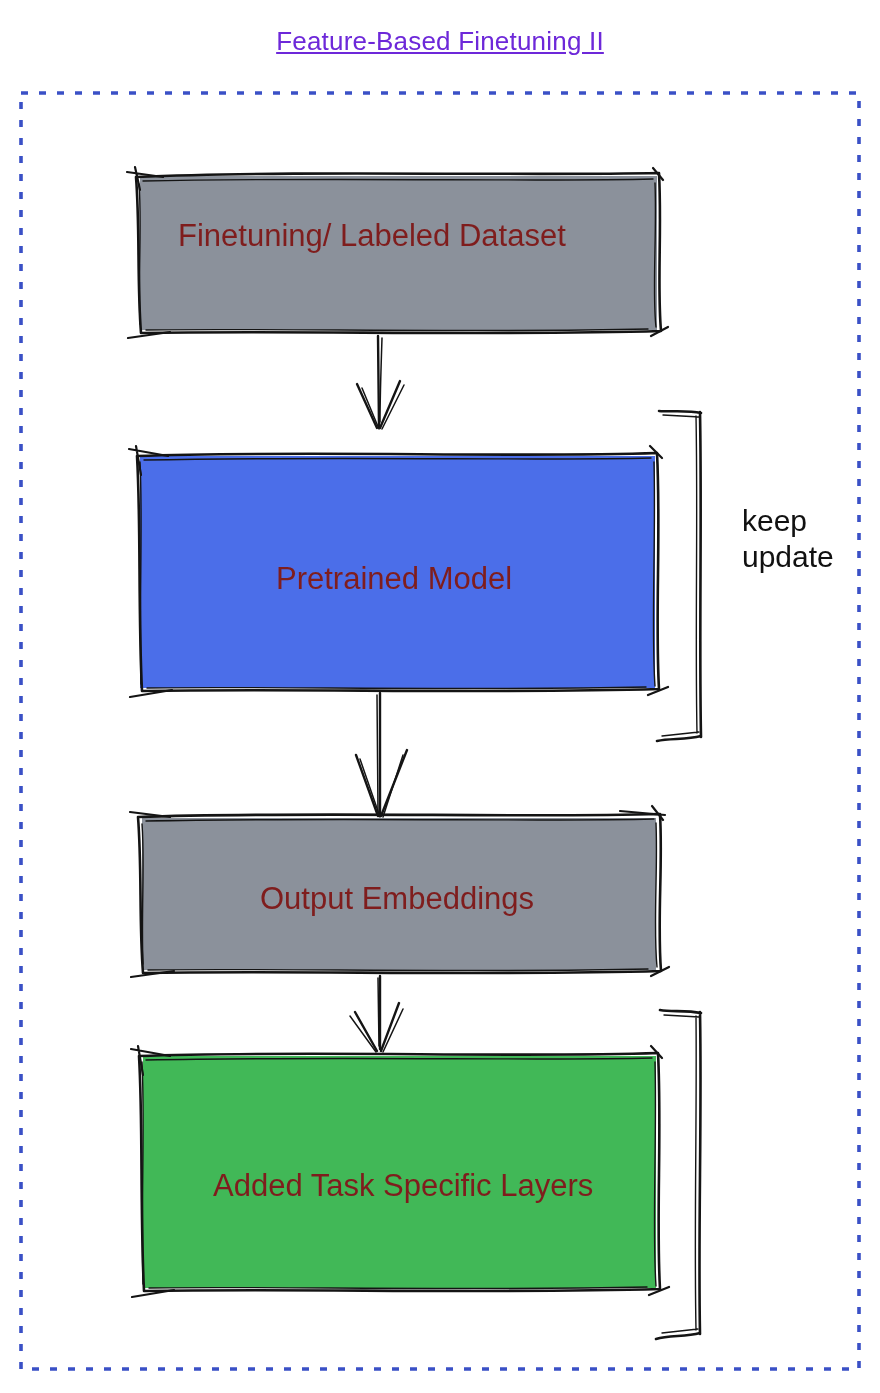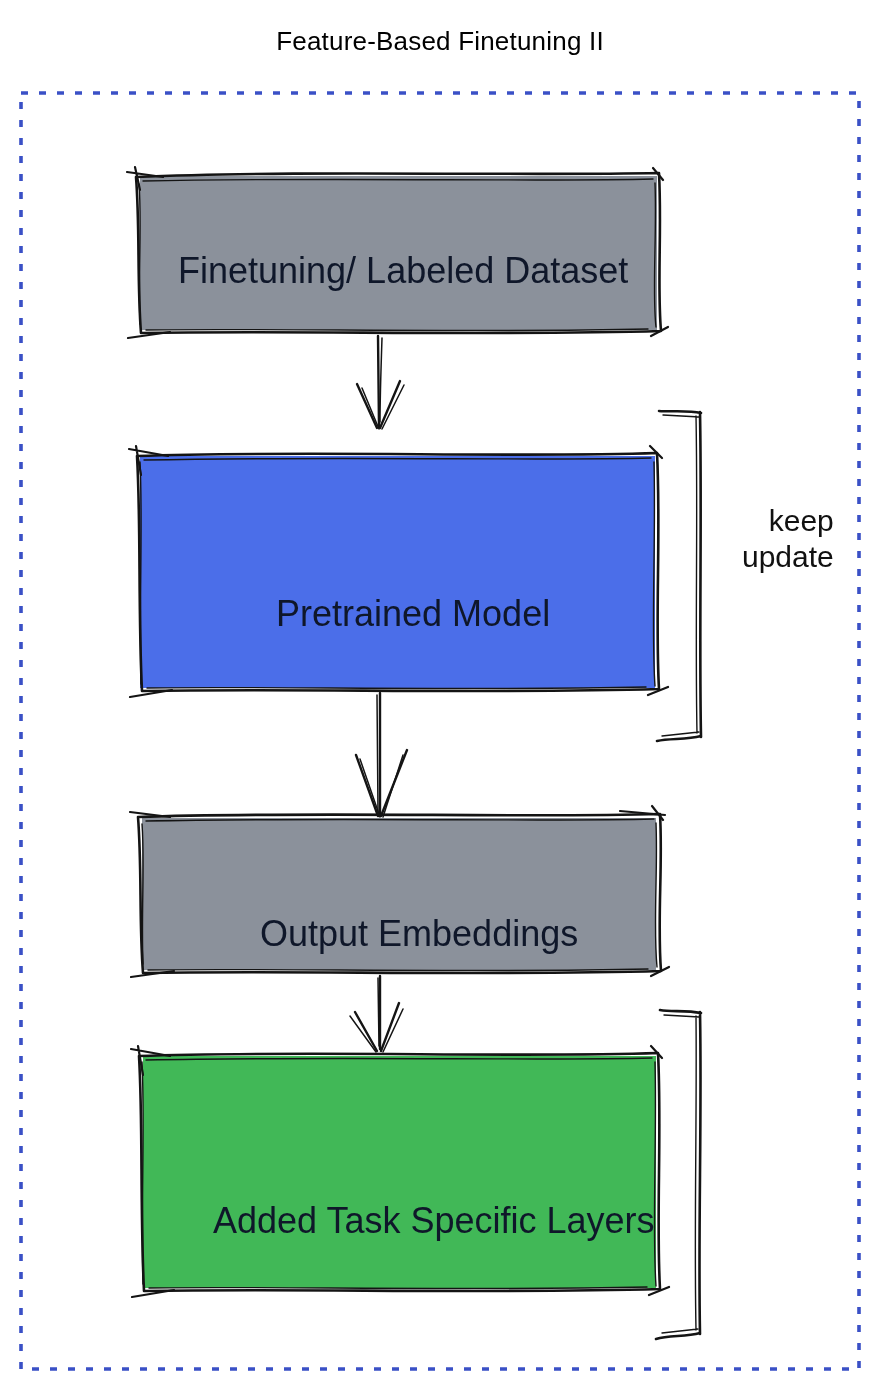--- a/index.html
+++ b/index.html
@@ -9,42 +9,41 @@
     background:#ffffff;
     font-family:"Liberation Sans", sans-serif;
     overflow:hidden;
   }
   .title{
     position:absolute;
     left:0;right:0;top:26px;
     text-align:center;
     font-size:26px;
     letter-spacing:.2px;
-    color:#000000;
+    color:#6d28d9;
+    text-decoration:underline;
   }
   svg.shapes{position:absolute;left:0;top:0;}
   .sk{fill:none;stroke:#141414;stroke-width:2.6;stroke-linecap:round;stroke-linejoin:round;}
   .sk2{fill:none;stroke:#141414;stroke-width:1.4;stroke-linecap:round;stroke-linejoin:round;}
   .tick{fill:none;stroke:#141414;stroke-width:2.2;stroke-linecap:round;}
   .arrow{fill:none;stroke:#141414;stroke-width:2.4;stroke-linecap:round;}
   .arrow2{fill:none;stroke:#141414;stroke-width:1.5;stroke-linecap:round;}
   .node-label{
     position:absolute;
-    font-size:36px;
-    color:#0f172a;
+    font-size:31px;
+    color:#7f1d1d;
     white-space:nowrap;
-    margin-top:32px;
   }
   .annot{
     position:absolute;
     font-size:30px;
     line-height:36px;
     color:#111111;
     white-space:nowrap;
-    text-align:right;
   }
 </style>
 </head>
 <body>
 
 <div class="stage">
 
   <div class="title">Feature-Based Finetuning II</div>
 
   <svg class="shapes" width="880" height="1393" viewBox="0 0 880 1393">

